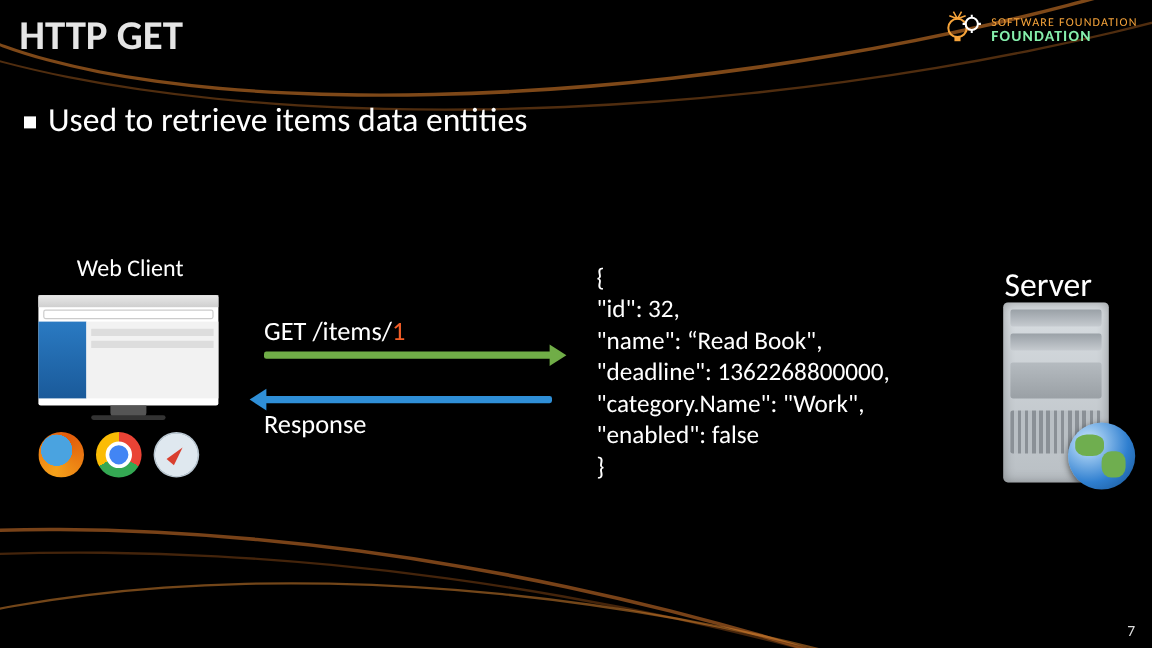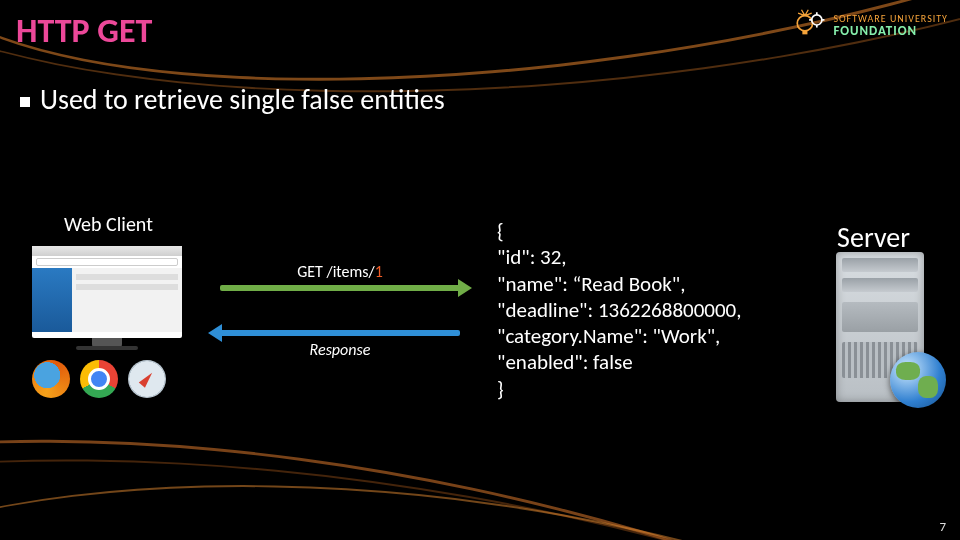--- a/index.html
+++ b/index.html
@@ -24,21 +24,21 @@
   .swoosh.bot1 { width: 1800px; height: 700px; bottom: -640px; left: -500px; transform: rotate(12deg); border-color: rgba(200,110,40,0.6); border-width:3px;}
   .swoosh.bot2 { width: 2000px; height: 800px; bottom: -750px; left: -600px; transform: rotate(10deg); border-color: rgba(150,80,25,0.45);}
   .swoosh.bot3 { width: 1500px; height: 600px; bottom: -560px; left: -300px; transform: rotate(8deg); border-color: rgba(230,140,50,0.5);}
 
   .title {
     position: absolute;
     top: 10px;
     left: 16px;
     font-size: 34px;
     font-weight: bold;
-    color: #ec4899;
+    color: #e5e5e5;
   }
   .logo {
     position: absolute;
     top: 8px;
     right: 12px;
     display: flex;
     align-items: center;
     gap: 6px;
   }
   .logo-icon {
@@ -145,21 +145,21 @@
     border-bottom:16px solid #d93f2f;
     transform: rotate(40deg);
   }
 
   
   .arrow-block {
     position: absolute;
     left: 220px;
     width: 240px;
   }
-  .arrow-label { font-size: 16px; text-align: center; margin-bottom: 4px; }
+  .arrow-label { font-size: 22px; margin-bottom: 4px; }
   .arrow-label .slash1 { color: #fff; }
   .arrow-label .one { color: #f25d27; }
   .arrow {
     height: 6px;
     position: relative;
     border-radius: 2px;
   }
   .arrow.right { background:#70ad47; }
   .arrow.right::after {
     content:""; position:absolute; right:-12px; top:-6px;
@@ -168,21 +168,21 @@
     border-bottom:9px solid transparent;
   }
   .arrow.left { background:#2f8fd7; }
   .arrow.left::before {
     content:""; position:absolute; left:-12px; top:-6px;
     border-right:14px solid #2f8fd7;
     border-top:9px solid transparent;
     border-bottom:9px solid transparent;
   }
   .get-block { top: 262px; }
-  .resp-block { top: 330px; font-style: italic; }
+  .resp-block { top: 330px; }
 
   
   .json {
     position: absolute;
     top: 218px;
     left: 497px;
     font-size: 21px;
     line-height: 1.25;
     white-space: pre;
     color: #fff;
@@ -258,28 +258,28 @@
       <circle cx="28" cy="14" r="6" fill="none" stroke="#fff" stroke-width="2"></circle>
       <g stroke="#fff" stroke-width="2">
         <line x1="28" y1="5" x2="28" y2="8"></line>
         <line x1="28" y1="20" x2="28" y2="23"></line>
         <line x1="19" y1="14" x2="22" y2="14"></line>
         <line x1="34" y1="14" x2="37" y2="14"></line>
       </g>
     </svg>
   </div>
   <div class="logo-text">
-    <div class="l1">SOFTWARE UNIVERSITY</div>
+    <div class="l1">SOFTWARE FOUNDATION</div>
     <div class="l2">FOUNDATION</div>
   </div>
 </div>
 
 <div class="bullet-row">
   <div class="bullet-square"></div>
-  <span>Used to retrieve single false entities</span>
+  <span>Used to retrieve items data entities</span>
 </div>
 
 <div class="label-client">Web Client</div>
 <div class="label-server">Server</div>
 
 <div class="browser">
   <div class="topbar"></div>
   <div class="urlbar"></div>
   <div class="content">
     <div class="side"></div>

